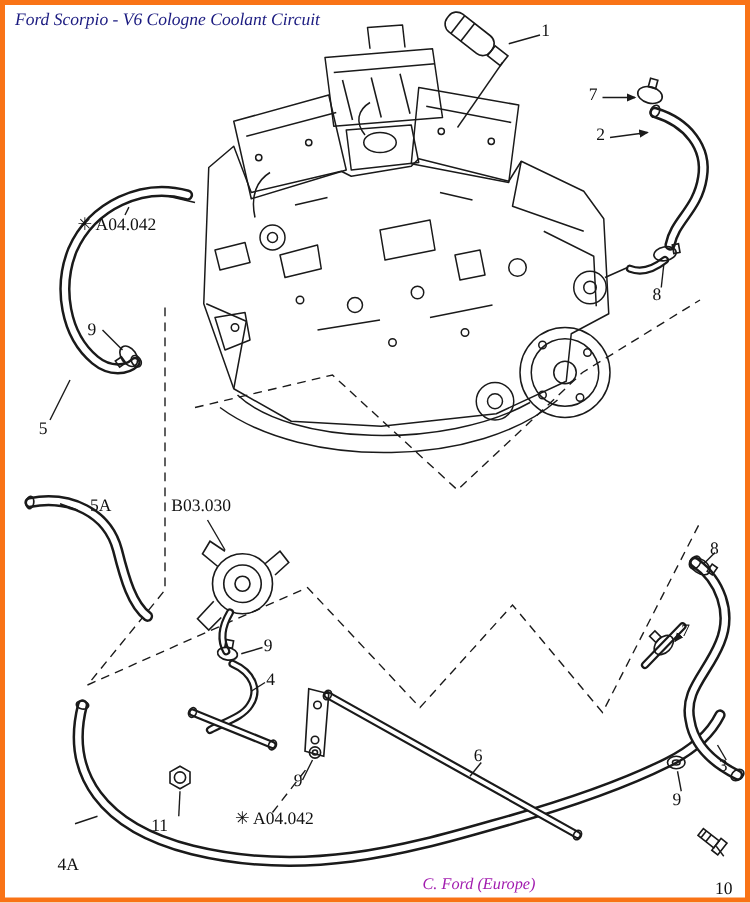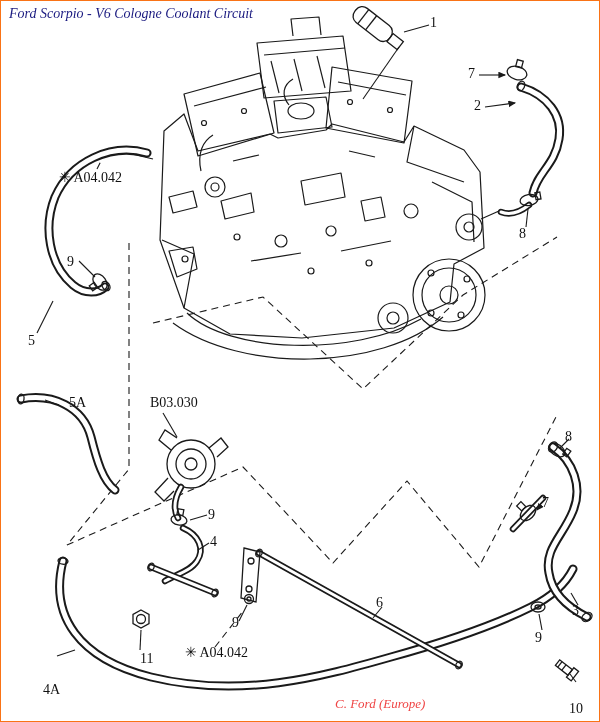--- a/index.html
+++ b/index.html
@@ -1,29 +1,29 @@
 <!DOCTYPE html>
 <html><head>
 <meta charset="utf-8">
 <style>
   html,body{margin:0;padding:0;background:#e8e8e8;}
   .stage{
     position:relative;width:600px;height:722px;margin:0 auto;
-    background:#ffffff;border:1px solid #f97316;box-sizing:border-box;
+    background:#ffffff;border:4px solid #f97316;box-sizing:border-box;
     overflow:hidden;font-family:"Liberation Serif",serif;
   }
   .stage svg{position:absolute;left:0;top:0;}
   .diagram-title{
     position:absolute;left:8px;top:5px;
     font:italic 14px "Liberation Serif",serif;color:#1b1b80;
     white-space:nowrap;
   }
   .credit{
     position:absolute;left:334px;top:695px;
-    font:italic 13px "Liberation Serif",serif;color:#ef4444;
+    font:italic 13px "Liberation Serif",serif;color:#a21caf;
     white-space:nowrap;
   }
   .callout{
     position:absolute;
     font:14px "Liberation Serif",serif;color:#111;
     white-space:nowrap;line-height:1;
   }
   .eng *{fill:none;stroke:#1a1a1a;stroke-width:1.2;stroke-linejoin:round;}
   .ln{fill:none;stroke:#1a1a1a;stroke-width:1.3;}
   .lng *{fill:none;stroke:#1a1a1a;stroke-width:1.3;}
@@ -263,28 +263,28 @@
   <div class="diagram-title">Ford Scorpio - V6 Cologne Coolant Circuit</div>
 
   <span class="callout" style="left:429px;top:15px">1</span>
   <span class="callout" style="left:467px;top:66px">7</span>
   <span class="callout" style="left:473px;top:98px">2</span>
   <span class="callout" style="left:518px;top:226px">8</span>
   <span class="callout" style="left:58px;top:170px">✳ A04.042</span>
   <span class="callout" style="left:66px;top:254px">9</span>
   <span class="callout" style="left:27px;top:333px">5</span>
   <span class="callout" style="left:68px;top:395px">5A</span>
-  <span class="callout" style="left:149px;top:395px">B03.030</span>
+  <span class="callout" style="left:133px;top:395px">B03.030</span>
   <span class="callout" style="left:207px;top:507px">9</span>
   <span class="callout" style="left:209px;top:534px">4</span>
   <span class="callout" style="left:564px;top:429px">8</span>
   <span class="callout" style="left:541px;top:495px">7</span>
   <span class="callout" style="left:571px;top:603px">3</span>
   <span class="callout" style="left:534px;top:630px">9</span>
   <span class="callout" style="left:375px;top:595px">6</span>
   <span class="callout" style="left:231px;top:615px">9</span>
-  <span class="callout" style="left:139px;top:651px">11</span>
+  <span class="callout" style="left:117px;top:651px">11</span>
   <span class="callout" style="left:42px;top:682px">4A</span>
   <span class="callout" style="left:184px;top:645px">✳ A04.042</span>
   <span class="callout" style="left:568px;top:701px">10</span>
 
   <div class="credit">C. Ford (Europe)</div>
 </div>
 
 </body></html>

